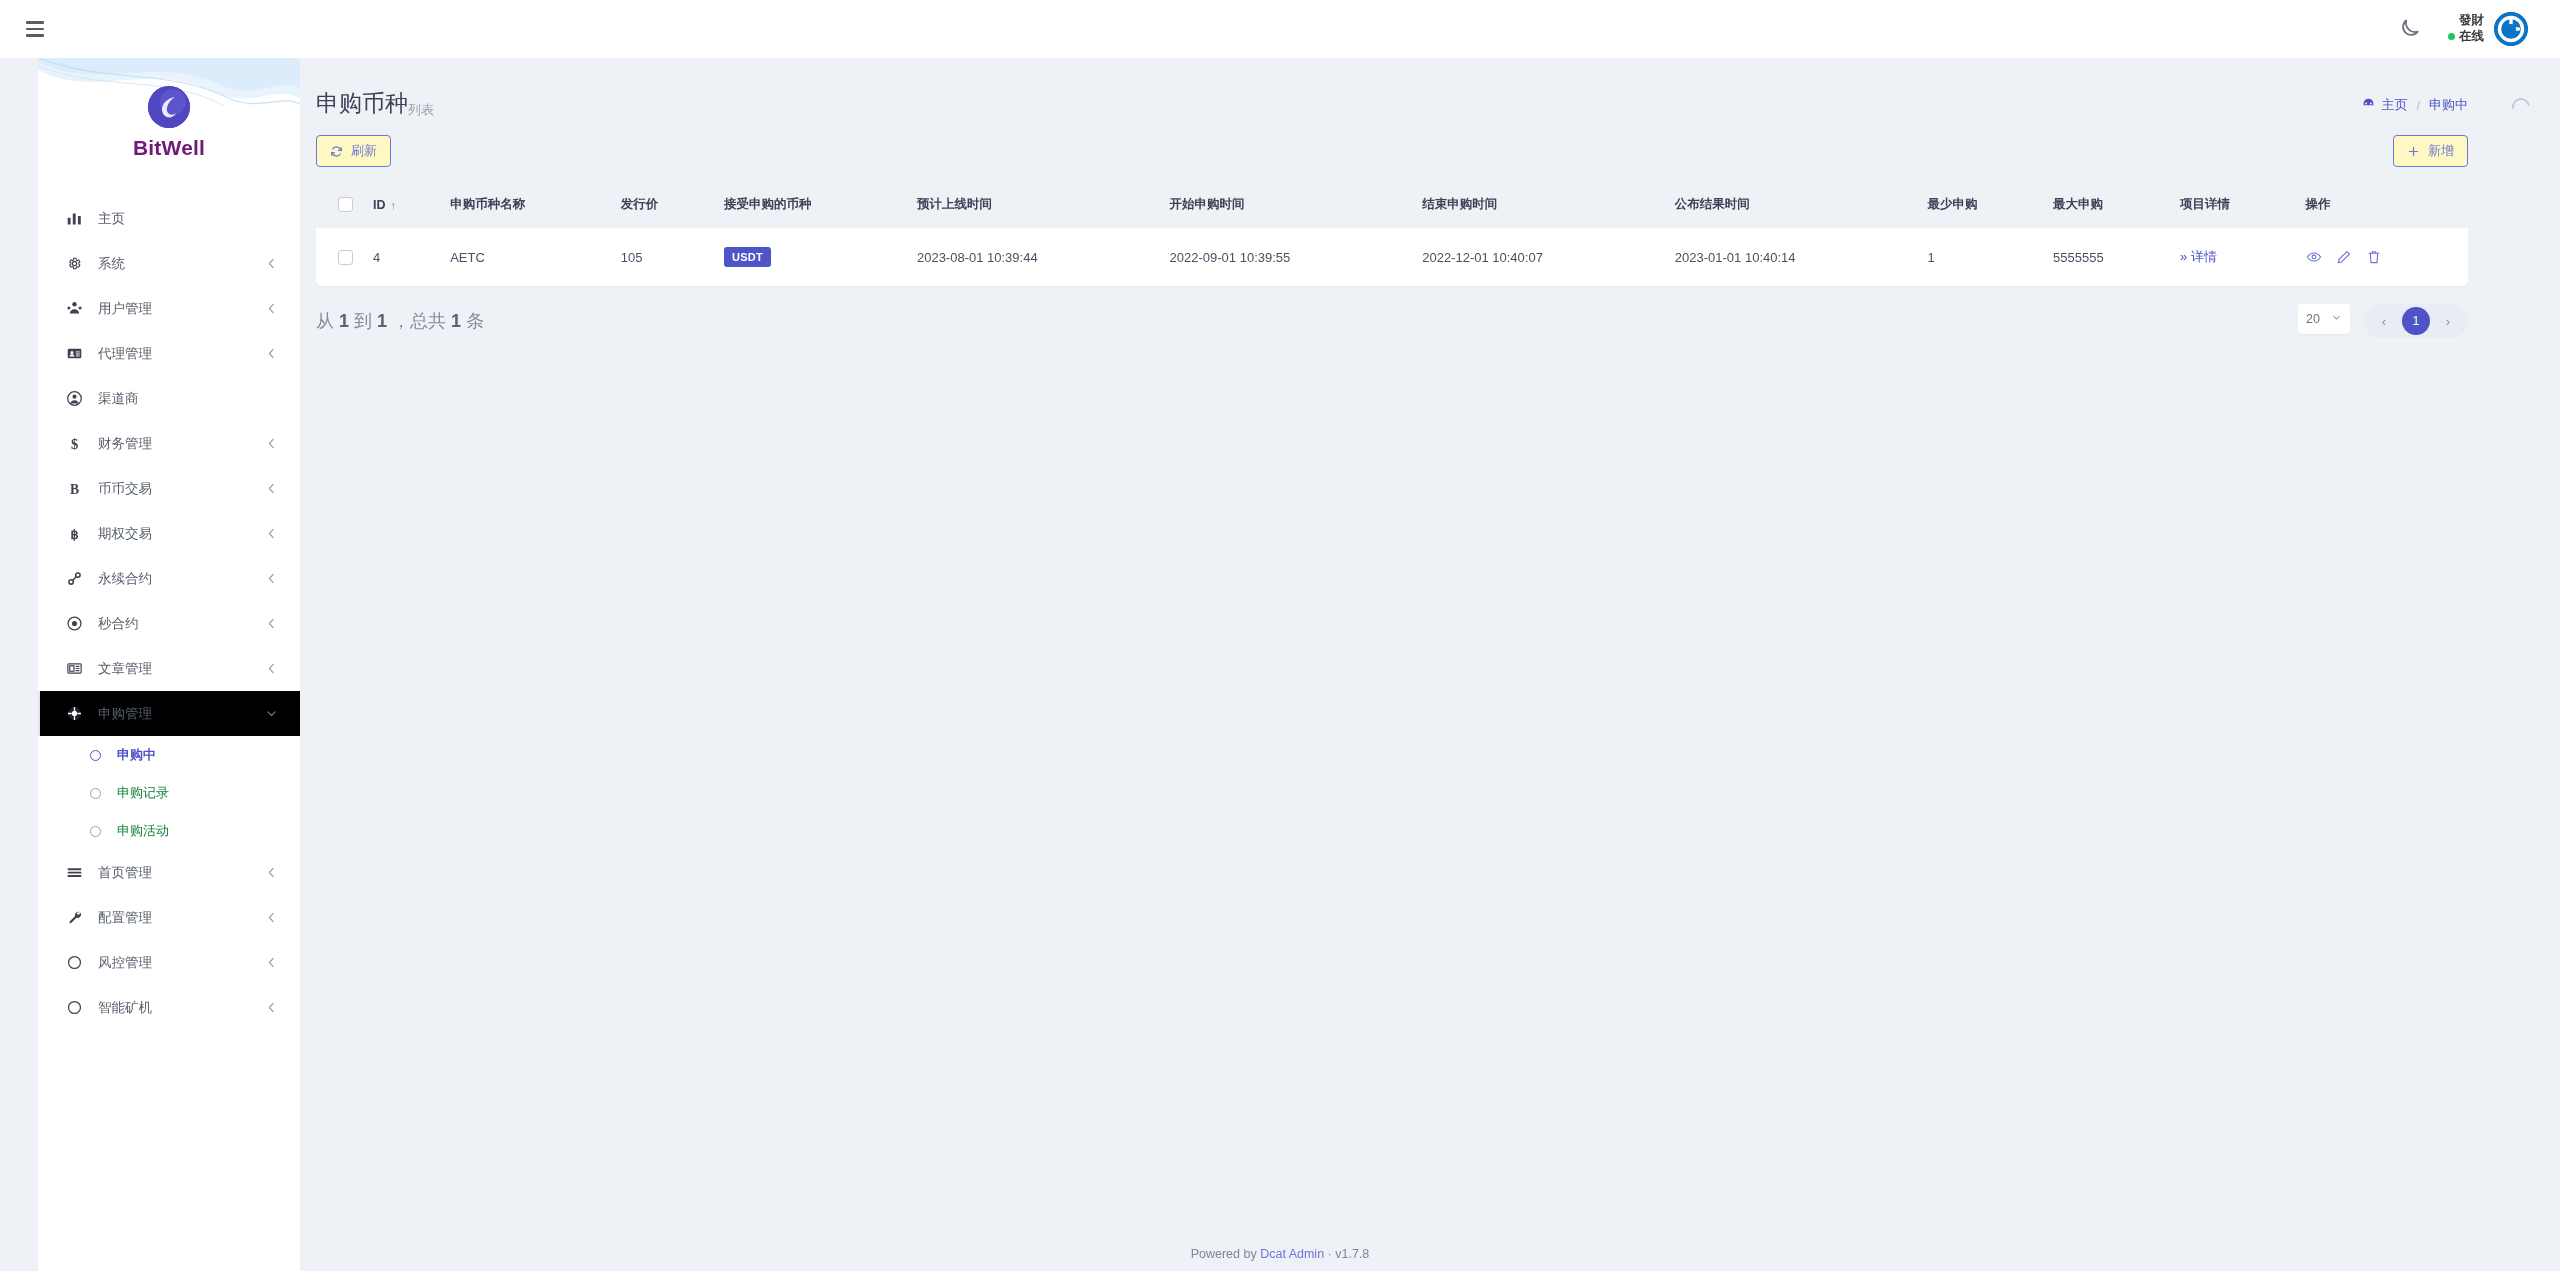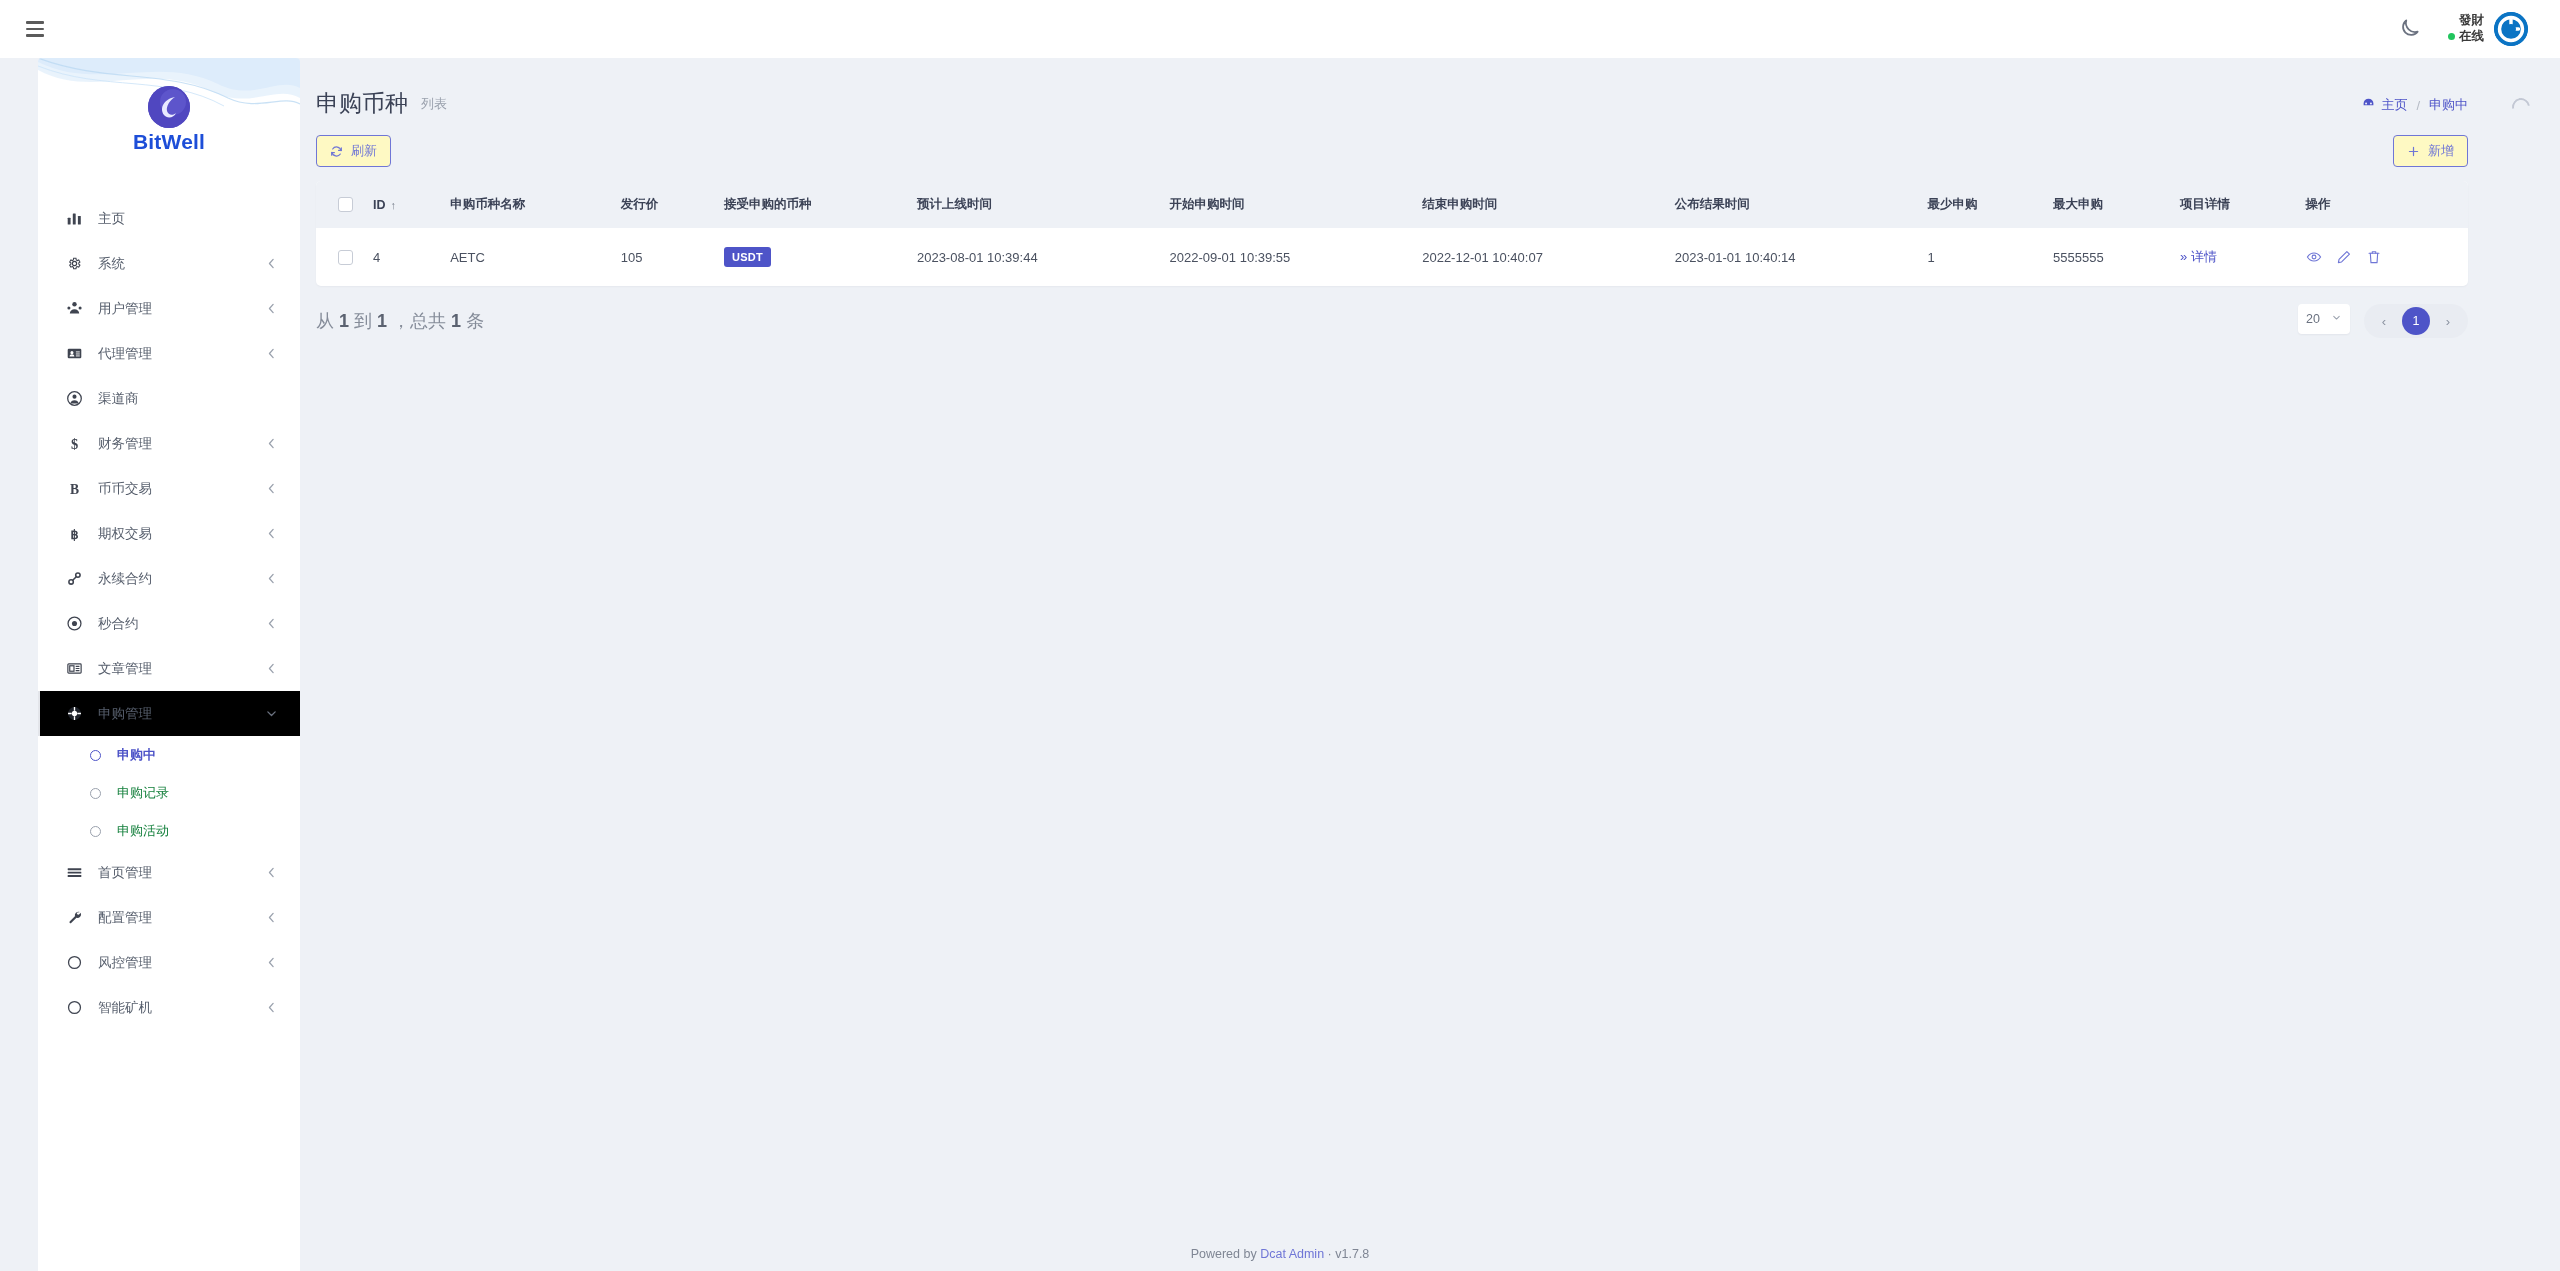--- a/index.html
+++ b/index.html
@@ -59,22 +59,22 @@
   }
   .wave-deco { position: absolute; top: 0; left: 0; width: 100%; height: 62px; }
   .brand-logo {
     width: 42px; height: 42px; border-radius: 50%;
     position: relative; z-index: 2;
     background: linear-gradient(135deg,#5b55c9 0%, #4e46b8 60%, #7d77d8 100%);
     display: flex; align-items: center; justify-content: center;
     color: #cfd5ff; font-size: 24px; font-family: "Liberation Serif", serif;
   }
   .brand-name {
-    margin-top: 2px; font-size: 21px; font-weight: bold;
-    color: #1d4ed8; letter-spacing: .2px; position: relative; z-index: 2;
+    margin-top: 8px; font-size: 21px; font-weight: bold;
+    color: #701a75; letter-spacing: .2px; position: relative; z-index: 2;
   }
 
   .menu { padding: 6px 0 20px 0; }
   .menu-item {
     position: relative;
     height: 45px; display: flex; align-items: center;
     padding: 0 22px 0 26px; cursor: pointer;
     color: #565e6c; font-size: 13.5px;
   }
   .menu-item.active { background: #000000; align-items: center; }
@@ -104,21 +104,21 @@
 
   
   .content {
     position: absolute; top: 58px; left: 300px; right: 0; bottom: 0;
     overflow: hidden;
   }
   .page-head {
     display: flex; align-items: flex-start; justify-content: space-between;
     padding: 30px 92px 0 16px; position: relative;
   }
-  .title-wrap { display: flex; align-items: center; gap: 13px; padding-left: 0px; }
+  .title-wrap { display: flex; align-items: flex-end; padding-left: 0px; }
   .page-title { font-size: 23px; color: #3b4256; font-weight: normal; }
   .page-sub { font-size: 13px; color: #9aa1ad; }
   .breadcrumb {
     display: flex; align-items: center; gap: 9px; font-size: 13px;
     color: #5b6270; padding-top: 8px;
   }
   .bc-home { display:flex; align-items:center; gap:6px; color: #4e54c8; cursor:pointer; }
   .bc-sep { color: #b5bac4; }
   .bc-current { color: #4e54c8; cursor: pointer; }
 

